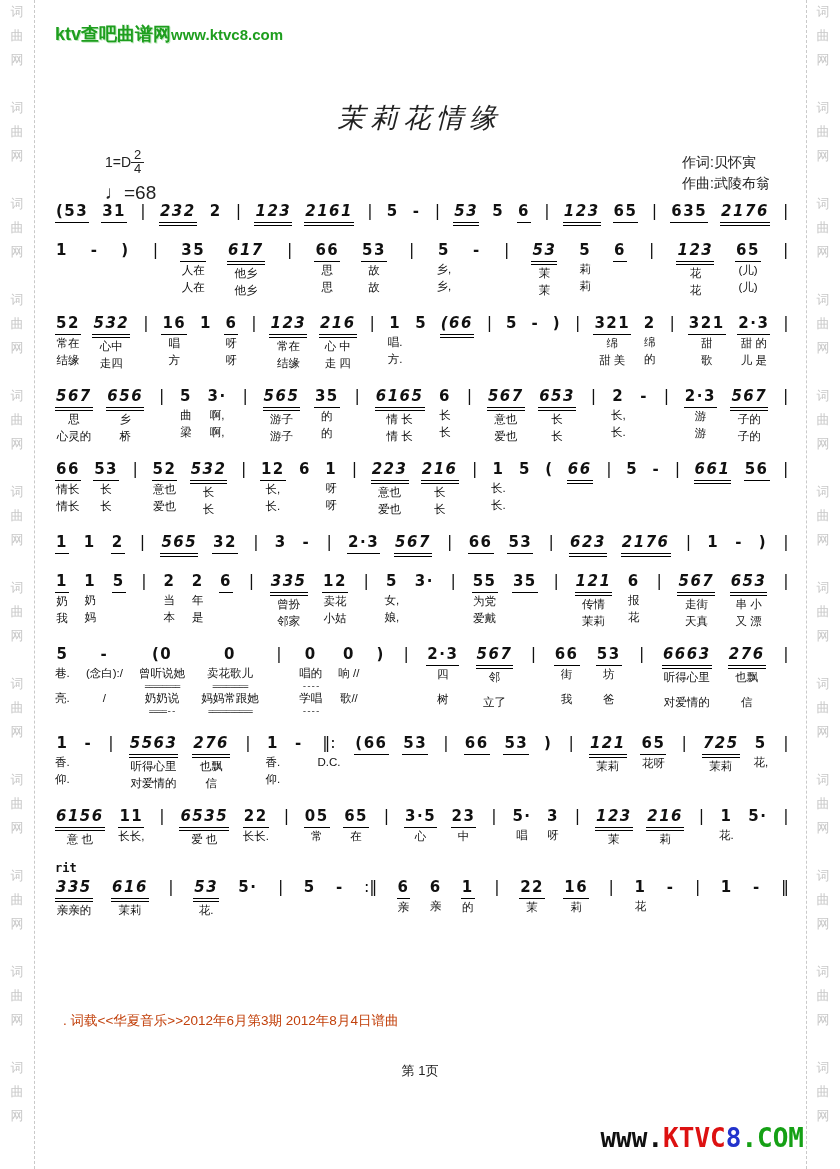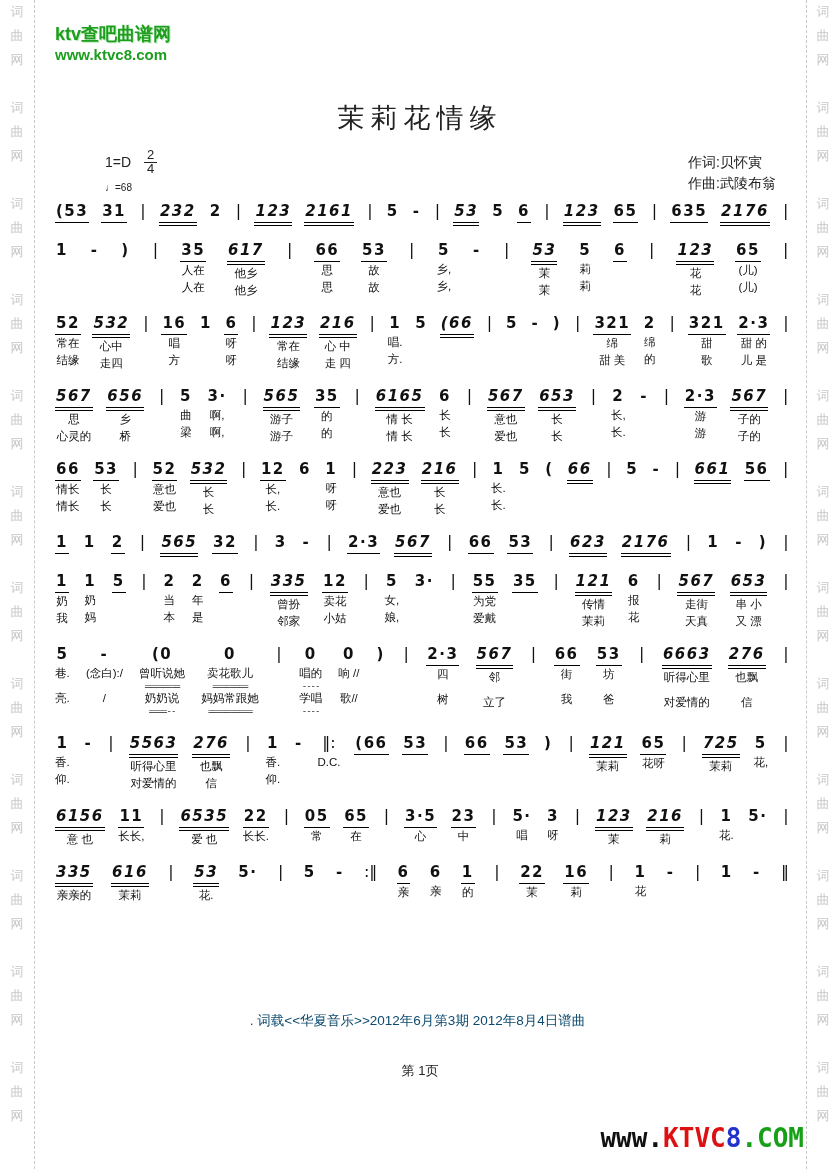--- a/index.html
+++ b/index.html
@@ -7,45 +7,45 @@
   #page{position:relative;width:840px;height:1169px;background:#fff;overflow:hidden;color:#111;}
   
   .rail{position:absolute;top:0;bottom:0;width:26px;color:#c8c8c8;font-size:13px;line-height:24px;
         white-space:pre-line;text-align:center;overflow:hidden;user-select:none;}
   .rail.left{left:4px;}
   .rail.right{right:4px;}
   .dashline{position:absolute;top:0;bottom:0;width:0;border-left:1px dashed #c9c9c9;}
   .dashline.left{left:34px;}
   .dashline.right{right:33px;}
   
-  .hdr{position:absolute;top:22px;left:55px;right:55px;display:flex;align-items:baseline;flex-direction:column;}
+  .hdr{position:absolute;top:22px;left:55px;right:55px;display:flex;align-items:baseline;}
   .site-name{color:#1e9e1e;font-weight:bold;font-size:18px;text-shadow:1px 1px 0 #bfe8bf;}
   .site-url{color:#1e9e1e;font-size:15px;font-weight:bold;}
   
-  .title{position:absolute;top:100px;left:0;right:0;text-align:center;font-size:27px;letter-spacing:6px;color:#222;font-family:"Liberation Serif",serif;}
+  .title{position:absolute;top:100px;left:0;right:0;text-align:center;font-size:27px;letter-spacing:6px;color:#222;font-family:"Liberation Serif",serif;font-style:italic;}
   .meta{position:absolute;top:148px;left:105px;font-size:14px;color:#222;}
-  .keyline{display:flex;align-items:center;gap:13px;font-size:14px;}
+  .keyline{display:flex;align-items:center;gap:0;font-size:14px;}
   .frac{display:inline-block;text-align:center;vertical-align:middle;line-height:14px;font-size:13px;}
   .frac .top{border-bottom:1px solid #222;padding:0 3px;}
-  .tempo{margin-top:6px;font-size:10px;}
-  .credits{position:absolute;top:152px;right:64px;text-align:left;font-size:14px;line-height:21px;color:#222;}
+  .tempo{margin-top:6px;font-size:19px;}
+  .credits{position:absolute;top:152px;right:70px;text-align:left;font-size:14px;line-height:21px;color:#222;}
   
   #score{position:absolute;top:200px;left:55px;right:50px;}
   .system{position:relative;margin-bottom:13px;}
   .sys-label{font-size:12px;font-weight:bold;font-family:"DejaVu Sans Mono",monospace;margin-bottom:1px;}
   .cells{display:flex;justify-content:space-between;align-items:flex-start;}
   .cell{display:flex;flex-direction:column;align-items:center;min-width:8px;}
   .note{font-family:"DejaVu Sans",sans-serif;font-weight:bold;font-size:15px;line-height:22px;letter-spacing:1.5px;white-space:nowrap;padding:0 1px;}
   .u1{border-bottom:1.5px solid #000;}
   .u2{border-bottom:4px double #000;font-style:italic;}
   .barcell .note{font-weight:normal;letter-spacing:0;font-size:16px;}
   .lyr{font-size:11.5px;line-height:17px;white-space:nowrap;color:#111;min-height:17px;}
   .dash{font-size:9px;line-height:8px;min-height:8px;letter-spacing:-1px;color:#222;font-family:"DejaVu Sans Mono",monospace;}
   
-  .source-note{position:absolute;top:1012px;left:55px;right:60px;text-align:center;font-size:13.5px;color:#0c4a6e;}
+  .source-note{position:absolute;top:1012px;left:63px;right:60px;text-align:left;font-size:13.5px;color:#c2410c;}
   .page-label{position:absolute;top:1062px;left:0;right:0;text-align:center;font-size:13px;color:#222;}
   .logo{position:absolute;bottom:16px;right:36px;font-family:"DejaVu Sans Mono",monospace;font-weight:bold;font-size:26px;letter-spacing:0;}
   .logo span{display:inline-block;transform:scaleY(1.05);}
 </style>
 </head>
 <body>
 
 <div id="page">
 
   <div class="rail left">词
@@ -1218,20 +1218,21 @@
             <div class="note u0">5·</div>
             <div class="lyr"></div>
           </div>
           <div class="cell barcell">
             <div class="note u0">|</div>
             <div class="lyr"></div>
           </div>
         </div>
       </div>
       <div class="system">
+        <div class="sys-label">rit</div>
         <div class="cells">
           <div class="cell">
             <div class="note u2">335</div>
             <div class="lyr">亲亲的</div>
           </div>
           <div class="cell">
             <div class="note u2">616</div>
             <div class="lyr">茉莉</div>
           </div>
           <div class="cell barcell">

